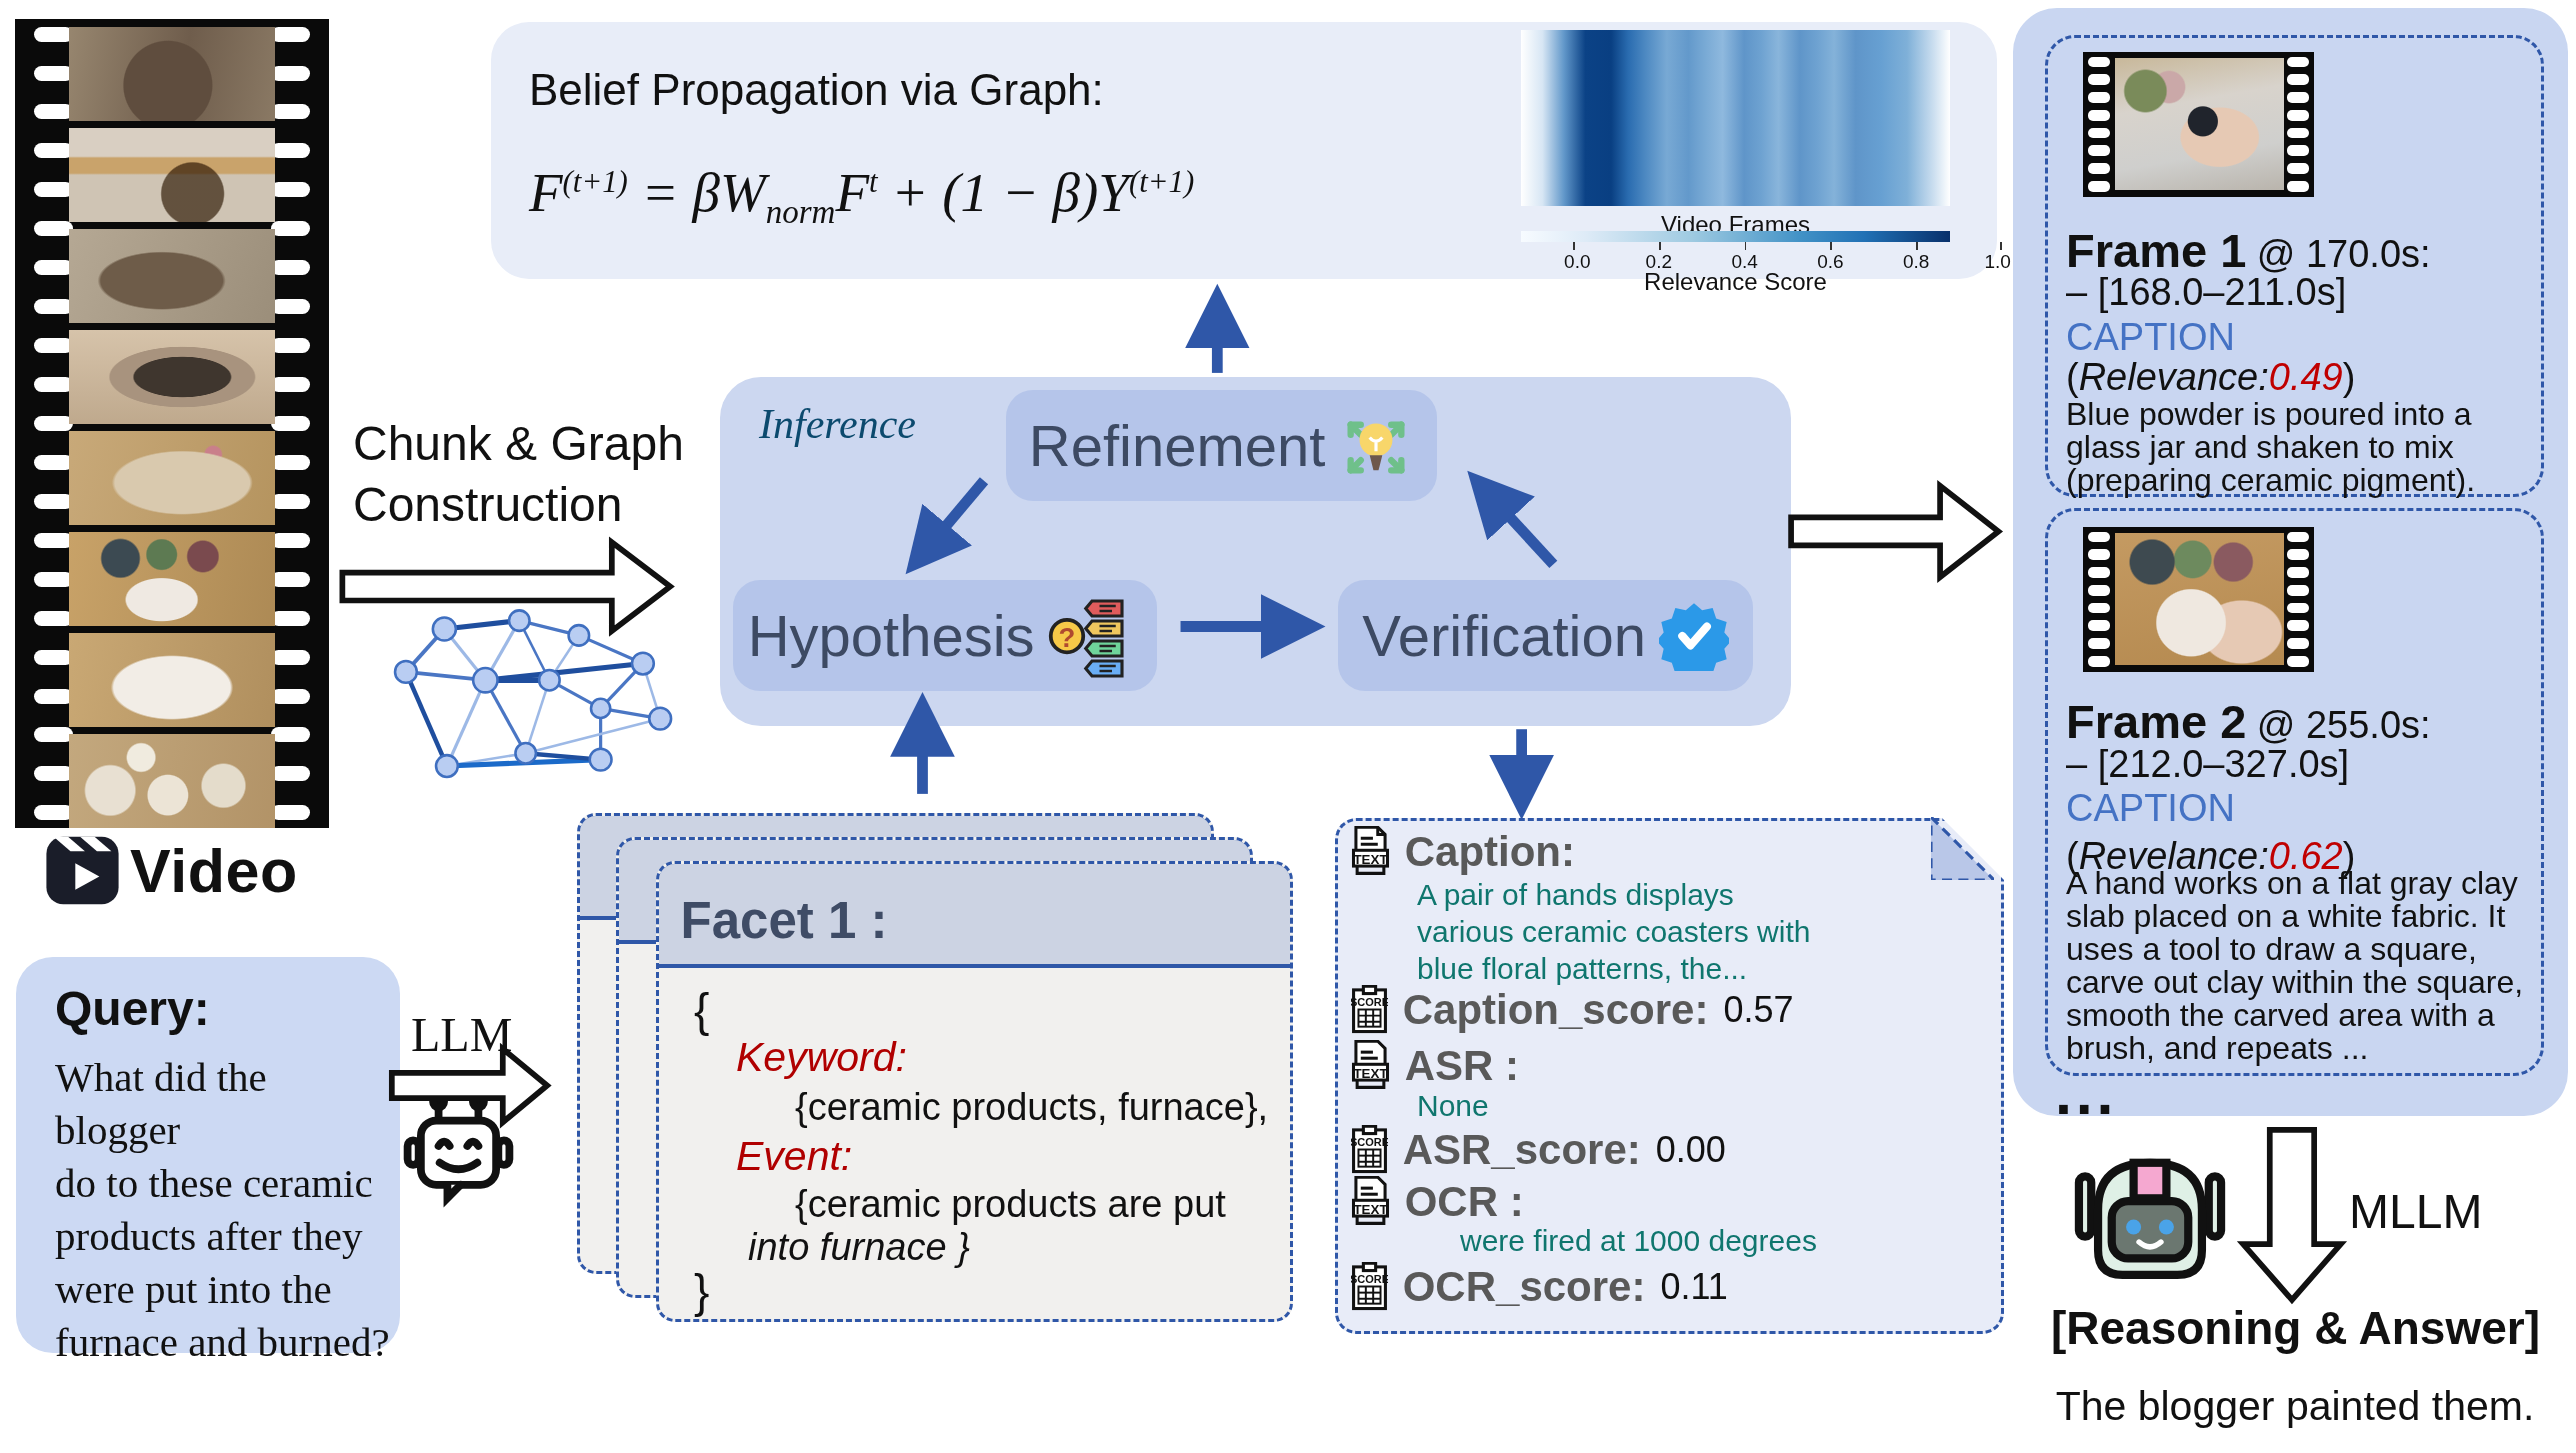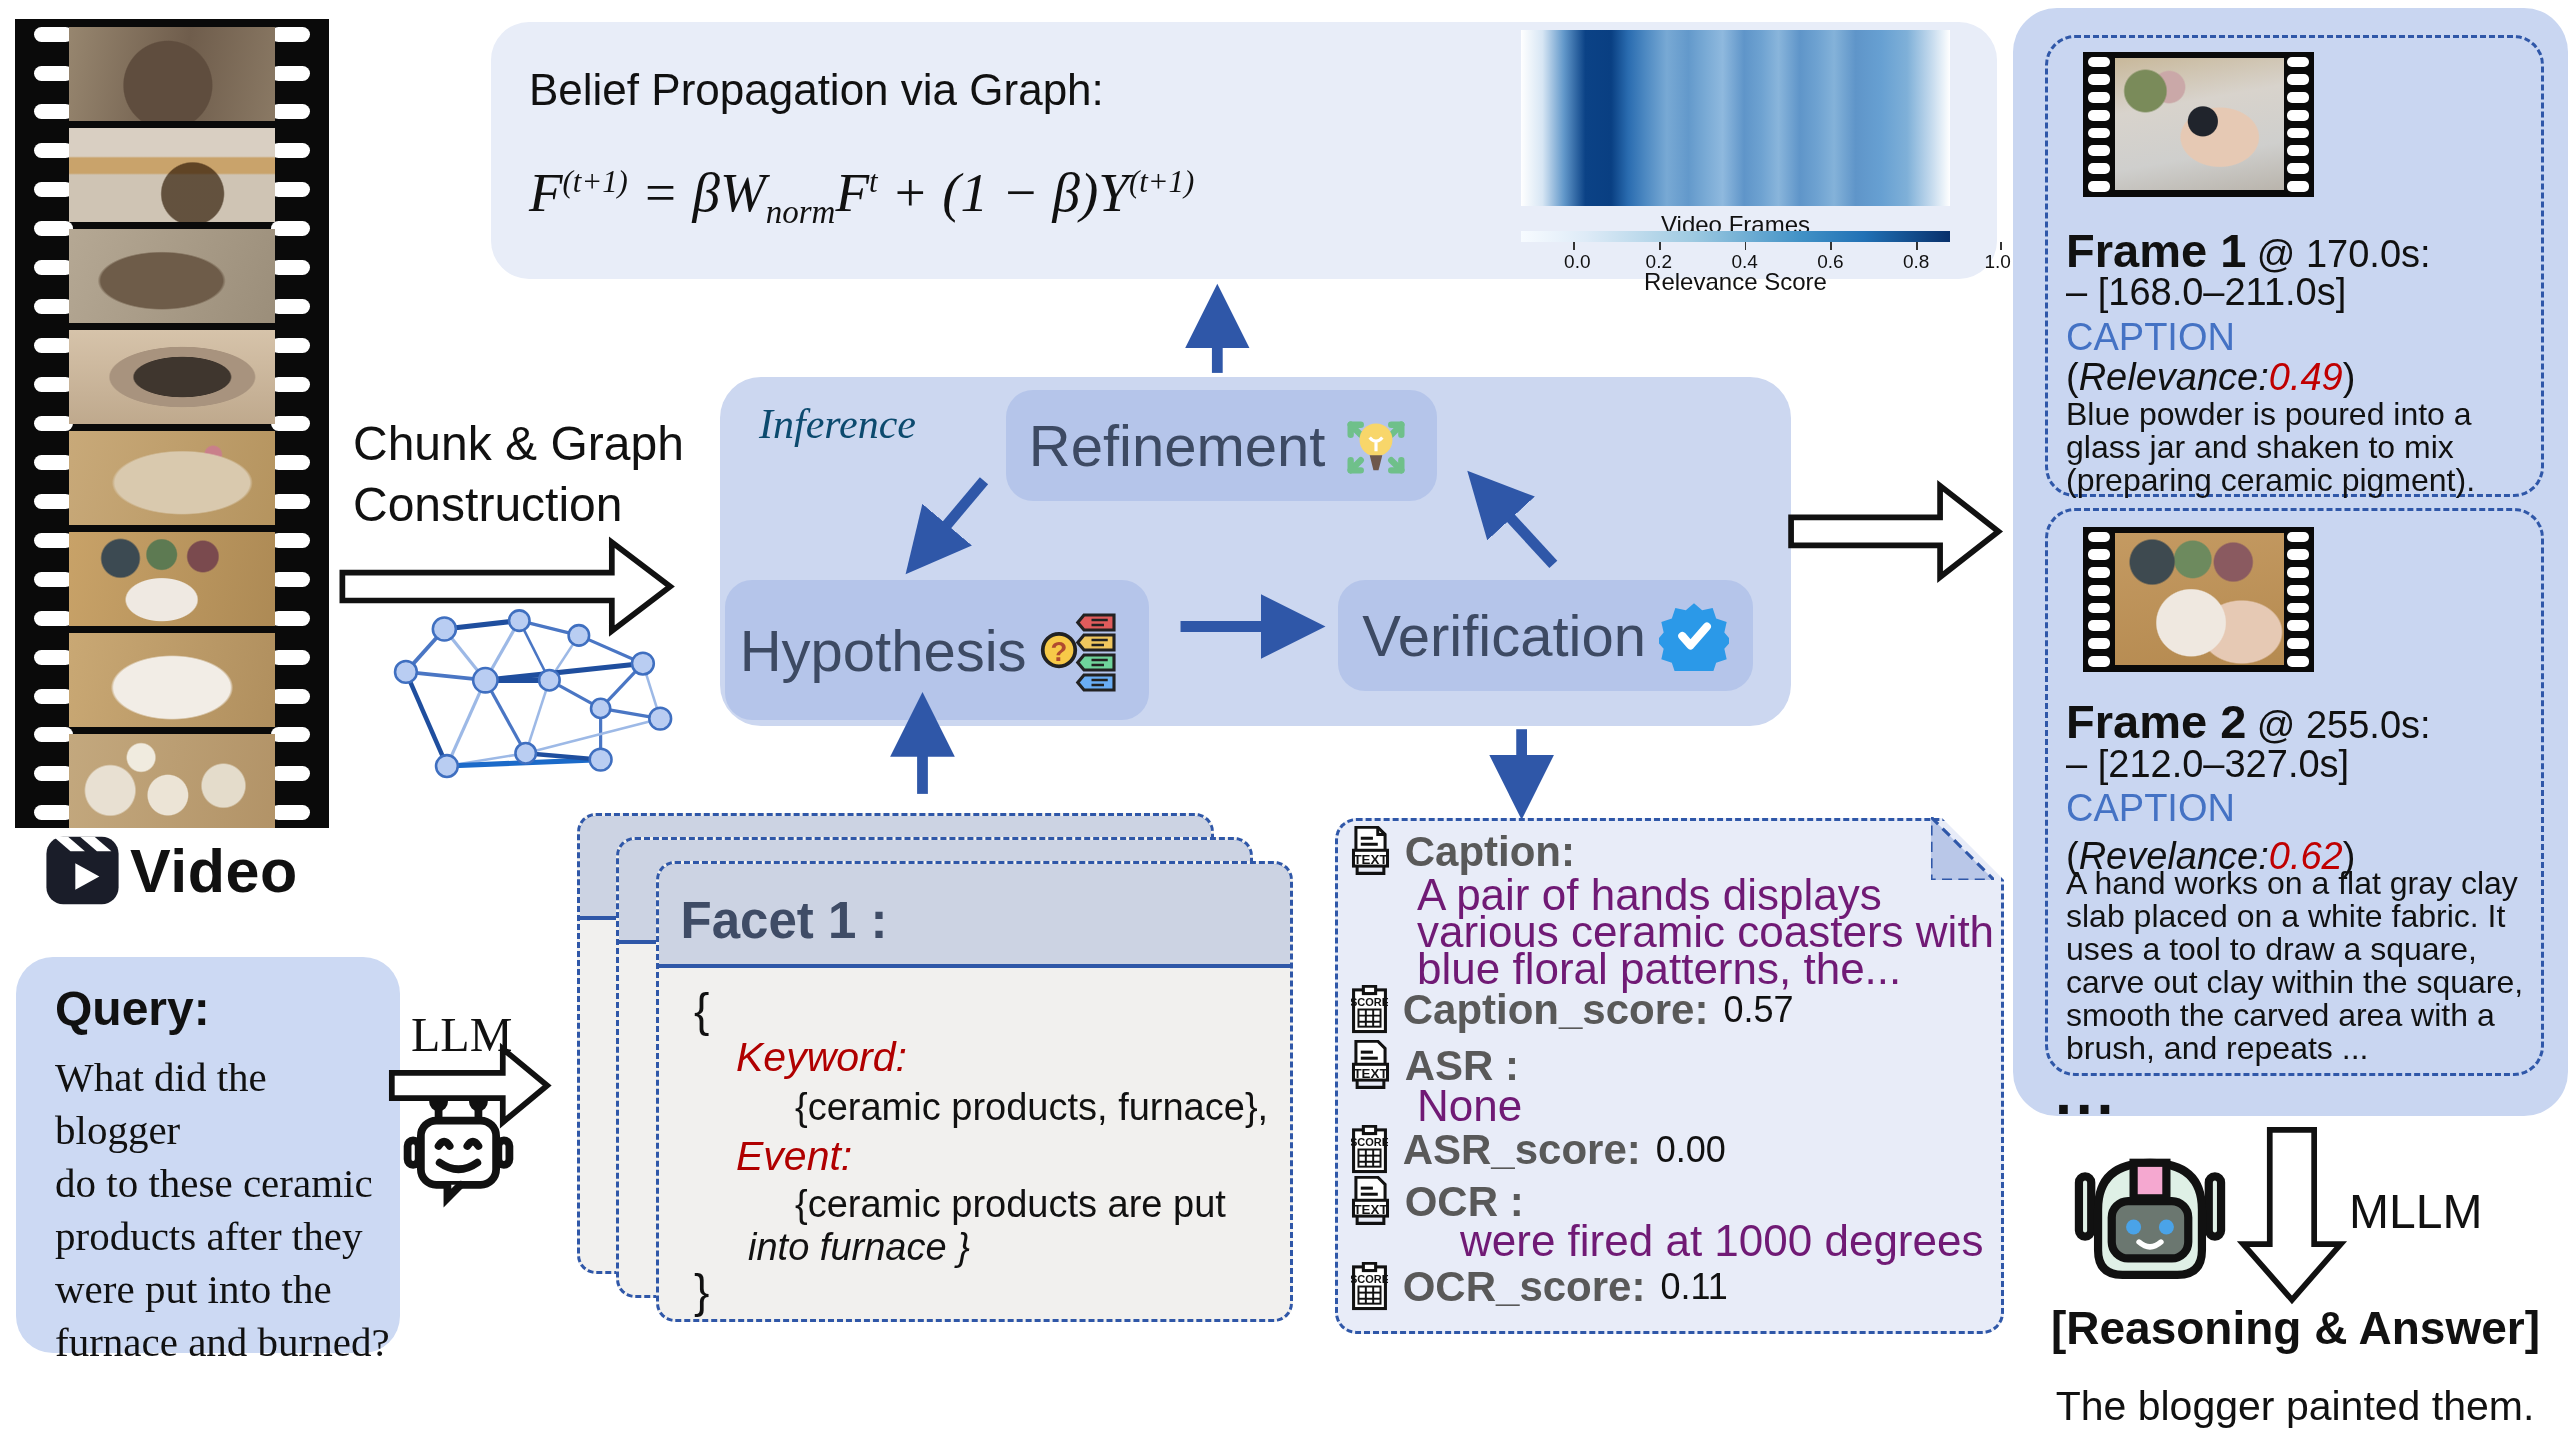--- a/index.html
+++ b/index.html
@@ -51,38 +51,38 @@
   .cbar-ticks{position:absolute;left:1082px;top:220px;width:429px;height:25px;}
   .cbar-ticks .tickmark{position:absolute;top:0;width:1.9px;height:7.6px;background:#333;}
   .cbar-ticks .ticklabel{position:absolute;top:9px;transform:translateX(-50%);font-size:19px;}
   .hm-cbarlabel{position:absolute;left:1030px;top:246px;width:429px;text-align:center;font-size:24px;}
 
   
   .inferbox{left:720px;top:377px;width:1071px;height:349px;background:#ccd7f0;border-radius:41px;}
   .infer-label{position:absolute;left:39px;top:23px;font-family:"Liberation Serif",serif;font-style:italic;font-size:42px;color:#0c4a6e;}
   .pill{position:absolute;background:#b5c5ea;border-radius:27px;display:flex;align-items:center;justify-content:center;gap:12.7px;color:#3d4a63;font-size:58px;}
   .pill-refine{left:286px;top:12.7px;width:431px;height:111px;}
-  .pill-hypo{left:5px;top:203px;width:424px;height:140px;}
+  .pill-hypo{left:13px;top:203px;width:424px;height:111px;}
   .pill-verif{left:618px;top:203px;width:415px;height:111px;}
 
   
   .fcard{position:absolute;width:631px;height:455px;border:3.2px dashed #2f57a8;border-radius:19px;background:#f1f0ee;overflow:hidden;}
   .fcard .fhead{position:absolute;left:-3.2px;top:-3.2px;right:-3.2px;height:100px;background:#ccd3e3;border:3.2px solid #2f57a8;border-bottom:4.4px solid #2f57a8;border-radius:19px 19px 0 0;}
   .fcard-front .ftitle{position:absolute;left:21.6px;top:27px;font-size:51px;font-weight:bold;color:#3f4c66;}
   .fbody{position:absolute;left:0;top:103px;right:0;bottom:0;font-size:38px;}
   .fline{position:absolute;}
   .fred{color:#b00000;font-style:italic;}
 
   
   .capbox{left:1335px;top:818px;width:663px;height:510px;background:#e8ecf8;border:3.8px dashed #2f57a8;border-radius:21.6px;
     clip-path:polygon(0 0,calc(100% - 62px) 0,100% 62px,100% 100%,0 100%);}
   .caprow{position:absolute;display:flex;align-items:center;gap:15px;}
   .caplabel{font-size:42px;font-weight:bold;color:#595959;}
   .capvalue{font-size:36px;color:#111;}
-  .captext{position:absolute;font-size:44px;line-height:37px;color:#701a75;}
+  .captext{position:absolute;font-size:30px;line-height:37px;color:#0f766e;}
 
   
   .rpanel{left:2013px;top:7.6px;width:555px;height:1108px;background:#c9d6f1;border-radius:44px;}
   .framecard{position:absolute;border:3.8px dashed #2f57a8;border-radius:30px;}
   .fc1{left:32px;top:27px;width:493px;height:456px;}
   .fc2{left:32px;top:500px;width:493px;height:562px;}
   .minithumb{position:absolute;left:35px;width:231px;height:145px;background:#0a0a0a;}
   .minithumb .hole-col{top:5px;bottom:5px;}
   .minithumb .hole-col .hole{width:21.6px;height:10.8px;border-radius:5px;}
   .minithumb .hole-col.left{left:5px;}

